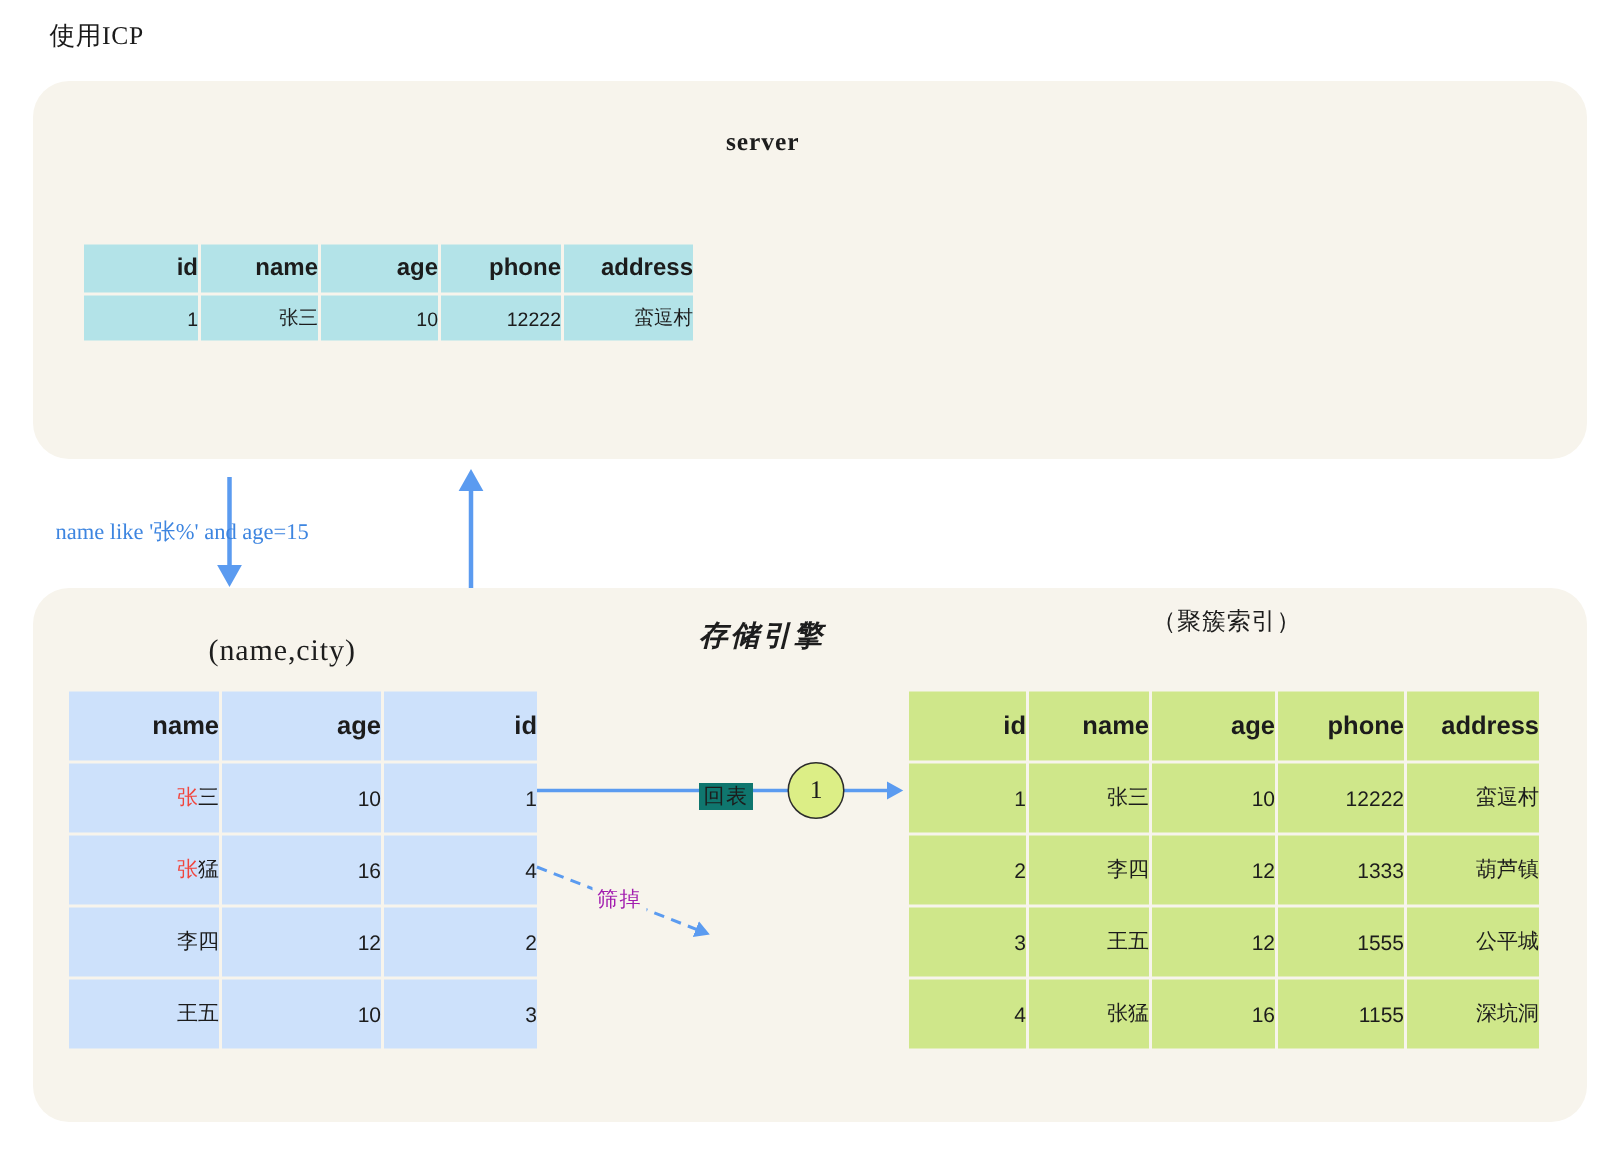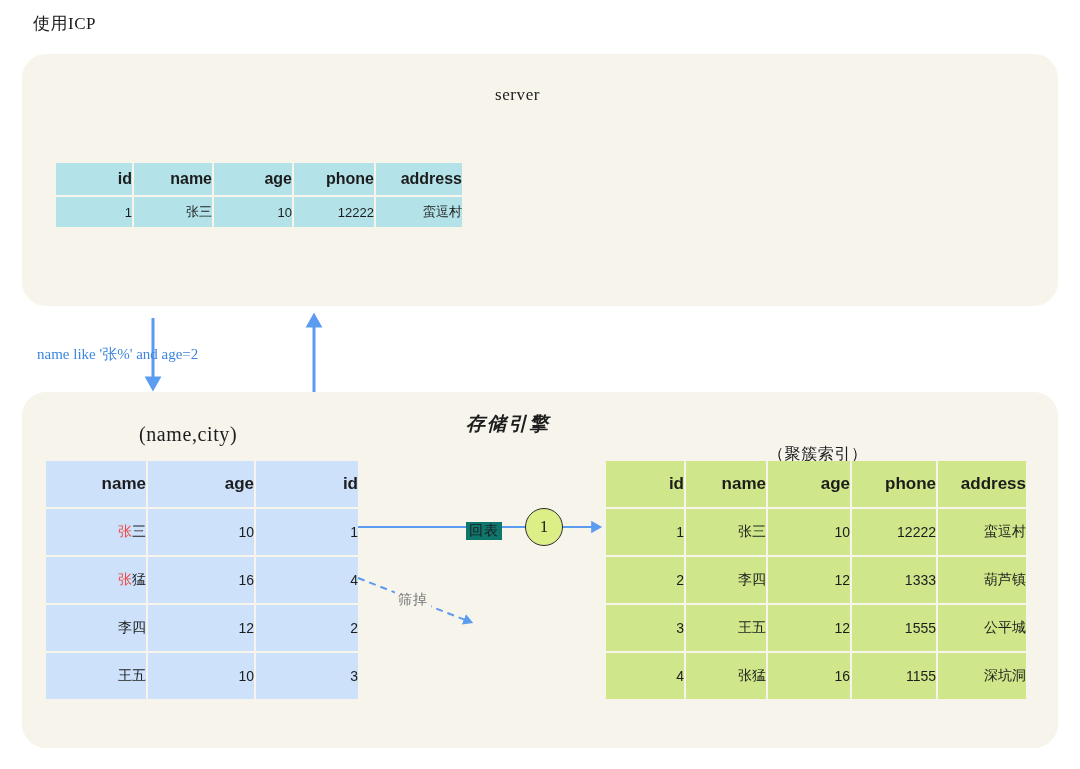--- a/index.html
+++ b/index.html
@@ -54,39 +54,40 @@
 
   .panel-title {
     position: absolute;
     font-family: "Liberation Serif", serif;
     font-size: 17px;
     color: #1d1d1d;
     white-space: nowrap;
     letter-spacing: 0.6px;
   }
   #server-title {
-    left: 495px;
+    left: 484px;
     top: 85px;
+    font-weight: bold;
   }
   #engine-title {
     left: 466px;
     top: 411px;
     font-size: 19px;
     font-weight: bold;
     font-style: italic;
     letter-spacing: 2px;
   }
   #sec-index-title {
     left: 139px;
     top: 423px;
     font-size: 20px;
   }
   #clu-index-title {
     left: 768px;
-    top: 444px;
+    top: 404px;
     font-size: 16px;
   }
 
   
   table.grid {
     position: absolute;
     border-collapse: separate;
     border-spacing: 2px;
     font-family: "Liberation Sans", sans-serif;
     table-layout: fixed;
@@ -190,21 +191,21 @@
     font-size: 14px;
     color: #1c1c1c;
     background: #0f766e;
     padding: 0 3px;
     letter-spacing: 1px;
   }
   #anno-shaidiao {
     left: 395px;
     top: 591px;
     font-size: 14px;
-    color: #737373;
+    color: #a21caf;
     background: #f7f4ec;
     padding: 0 3px;
     letter-spacing: 1px;
   }
   #step-badge {
     position: absolute;
     left: 525px;
     top: 508px;
     width: 38px;
     height: 38px;
@@ -367,18 +368,18 @@
 
     <line x1="153" y1="318" x2="153" y2="383" stroke="#5b9bf0" stroke-width="3" marker-end="url(#arrowBlue)"></line>
 
     <line x1="314" y1="392" x2="314" y2="321" stroke="#5b9bf0" stroke-width="3" marker-end="url(#arrowBlue2)"></line>
 
     <line x1="358" y1="527" x2="596" y2="527" stroke="#5b9bf0" stroke-width="2.2" marker-end="url(#arrowBlue3)"></line>
 
     <line x1="358" y1="578" x2="468" y2="621" stroke="#5b9bf0" stroke-width="2" stroke-dasharray="7 5" marker-end="url(#arrowBlue4)"></line>
   </svg>
 
-  <div class="anno" id="anno-where">name like '张%' and age=2</div>
+  <div class="anno" id="anno-where">name like '张%' and age=15</div>
   <div class="anno" id="anno-huibiao">回表</div>
   <div class="anno" id="anno-shaidiao">筛掉</div>
   <div id="step-badge">1</div>
 
 </div>
 
 </body></html>

